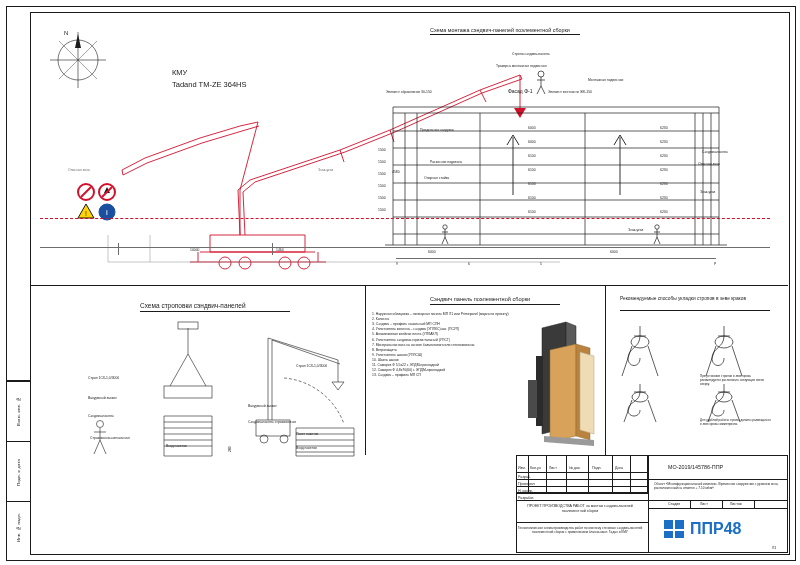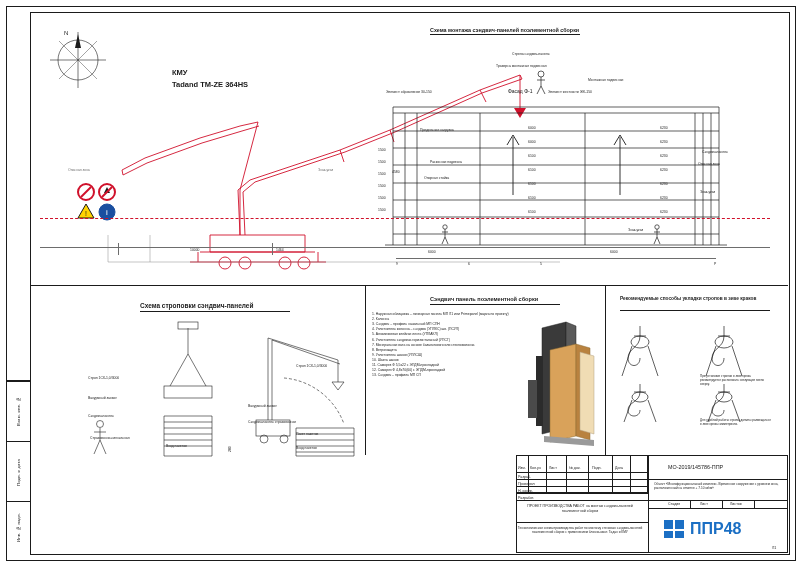--- a/index.html
+++ b/index.html
@@ -9,21 +9,21 @@
   }
   .frame-outer{position:absolute;left:6px;top:6px;width:788px;height:553px;border:1px solid #1b1b1b;}
   .frame-inner{position:absolute;left:30px;top:12px;width:758px;height:541px;border:1px solid #1b1b1b;}
   
   .margin-col{position:absolute;left:7px;top:380px;width:23px;height:172px;border-top:1px solid #1b1b1b;}
   .margin-cell{position:absolute;left:0;width:23px;border-bottom:1px solid #1b1b1b;font-size:4.2px;color:#1b1b1b;
      writing-mode:vertical-rl;transform:rotate(180deg);display:flex;align-items:center;justify-content:center;letter-spacing:.2px;}
   
   .t{position:absolute;color:#1b1b1b;white-space:nowrap;}
   .tw{position:absolute;color:#1b1b1b;}
-  .ttl{font-weight:bold;}
+  .ttl{font-weight:normal;}
   .grey{color:#6d6d6d;}
   .ln{position:absolute;background:#1b1b1b;height:1px;}
   .lnv{position:absolute;background:#1b1b1b;width:1px;}
   .dashred{position:absolute;height:0;border-top:1.4px dashed #d0112b;}
   
   .tb{position:absolute;border:1px solid #1b1b1b;box-sizing:border-box;}
   .tbtxt{position:absolute;font-size:4.6px;color:#1b1b1b;line-height:1.15;}
   .ppr{font-family:"Liberation Sans",sans-serif;font-weight:bold;color:#1b6fc4;}
   .cell-lbl{position:absolute;font-size:3.6px;color:#1b1b1b;}
   svg{position:absolute;left:0;top:0;overflow:visible;}

